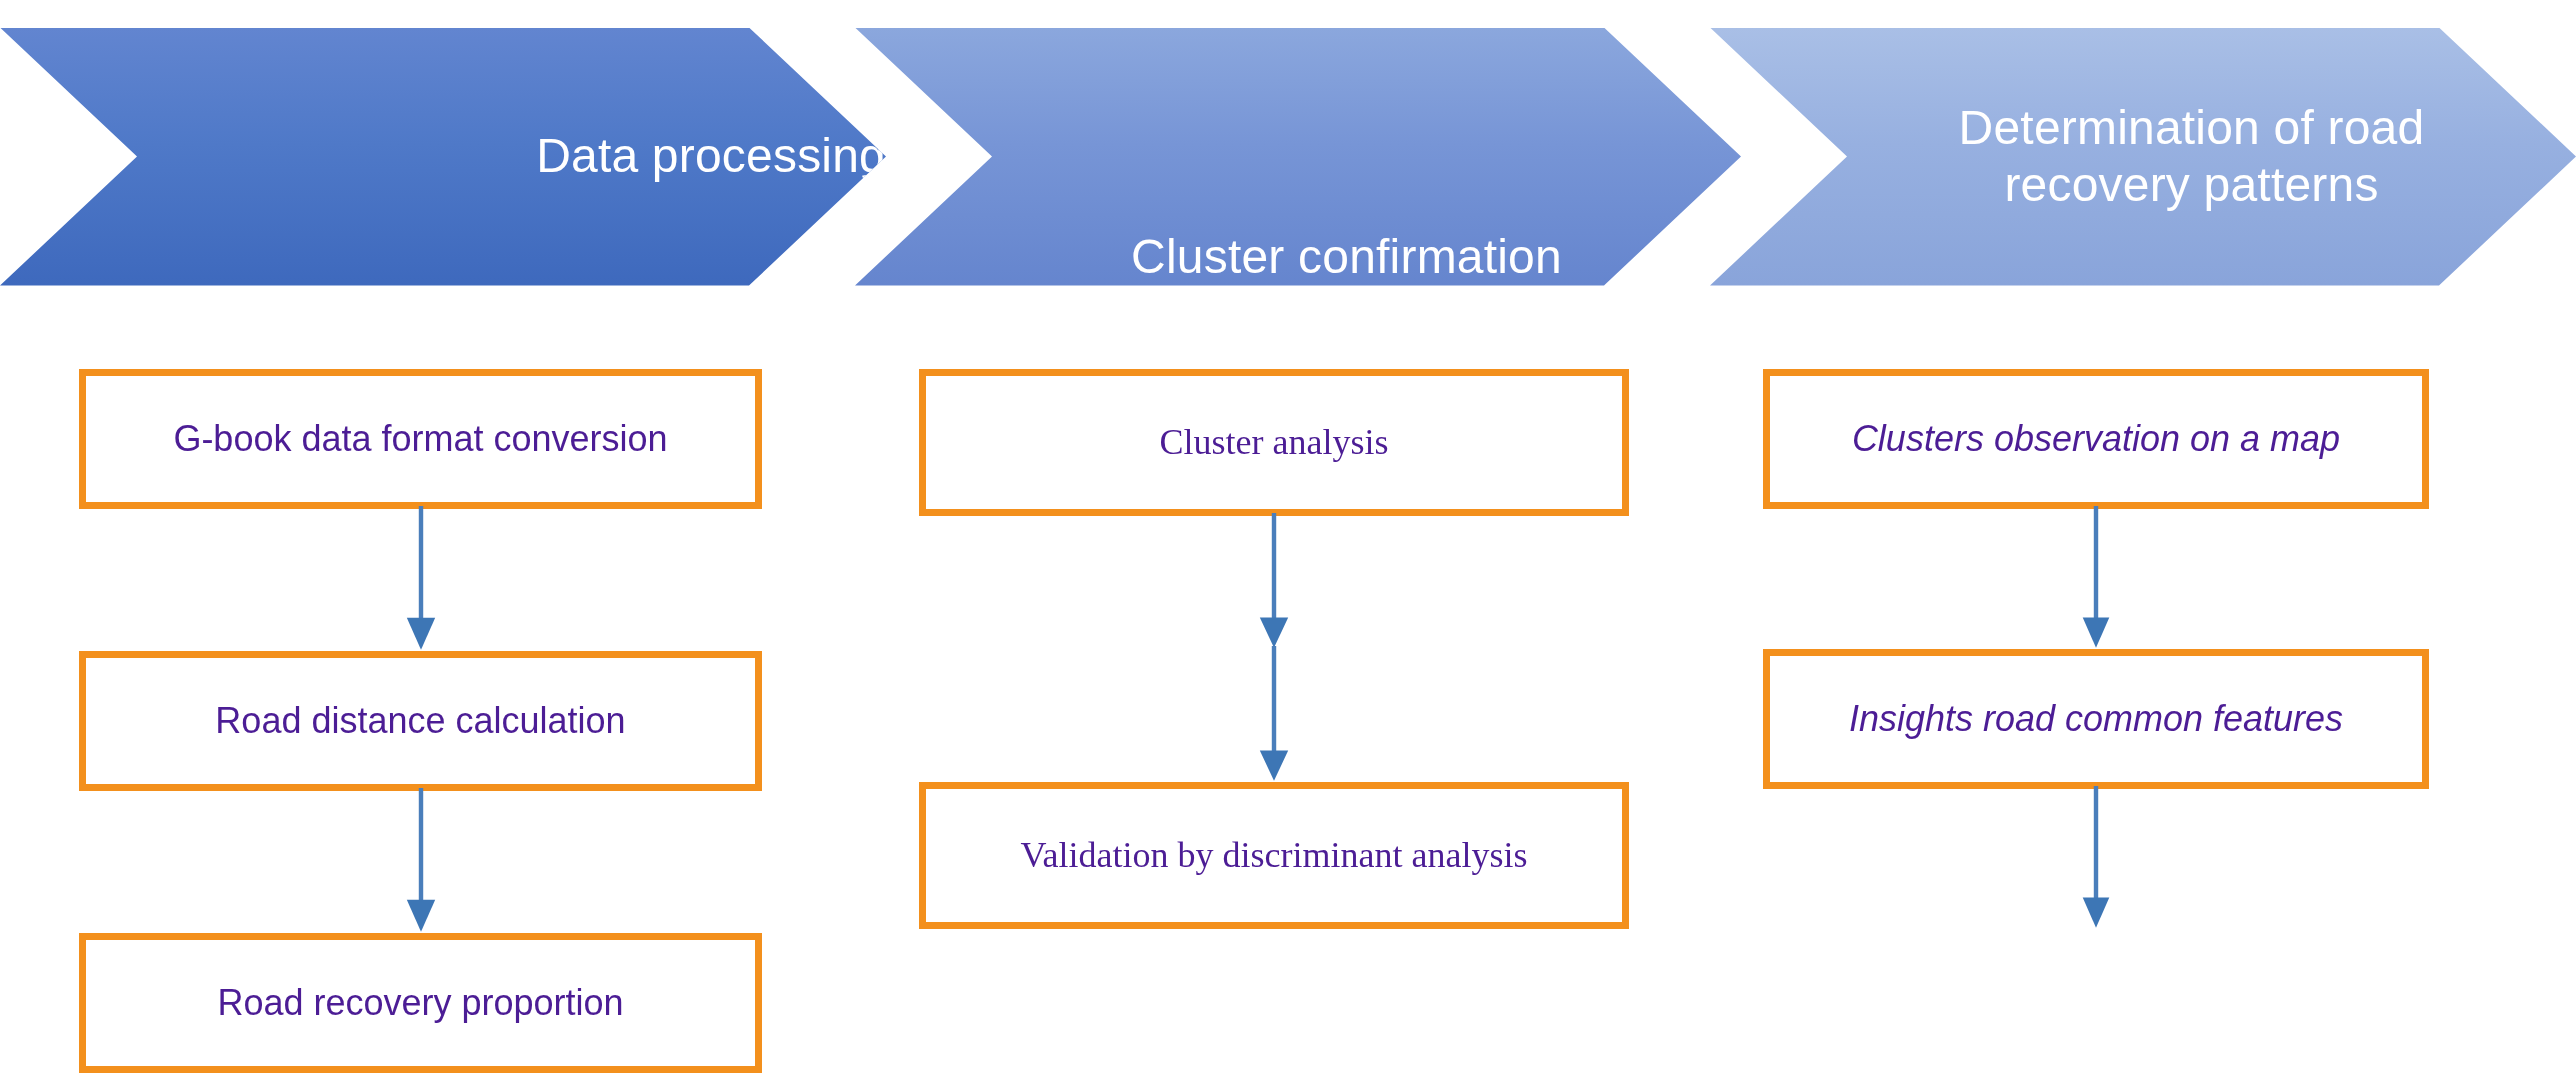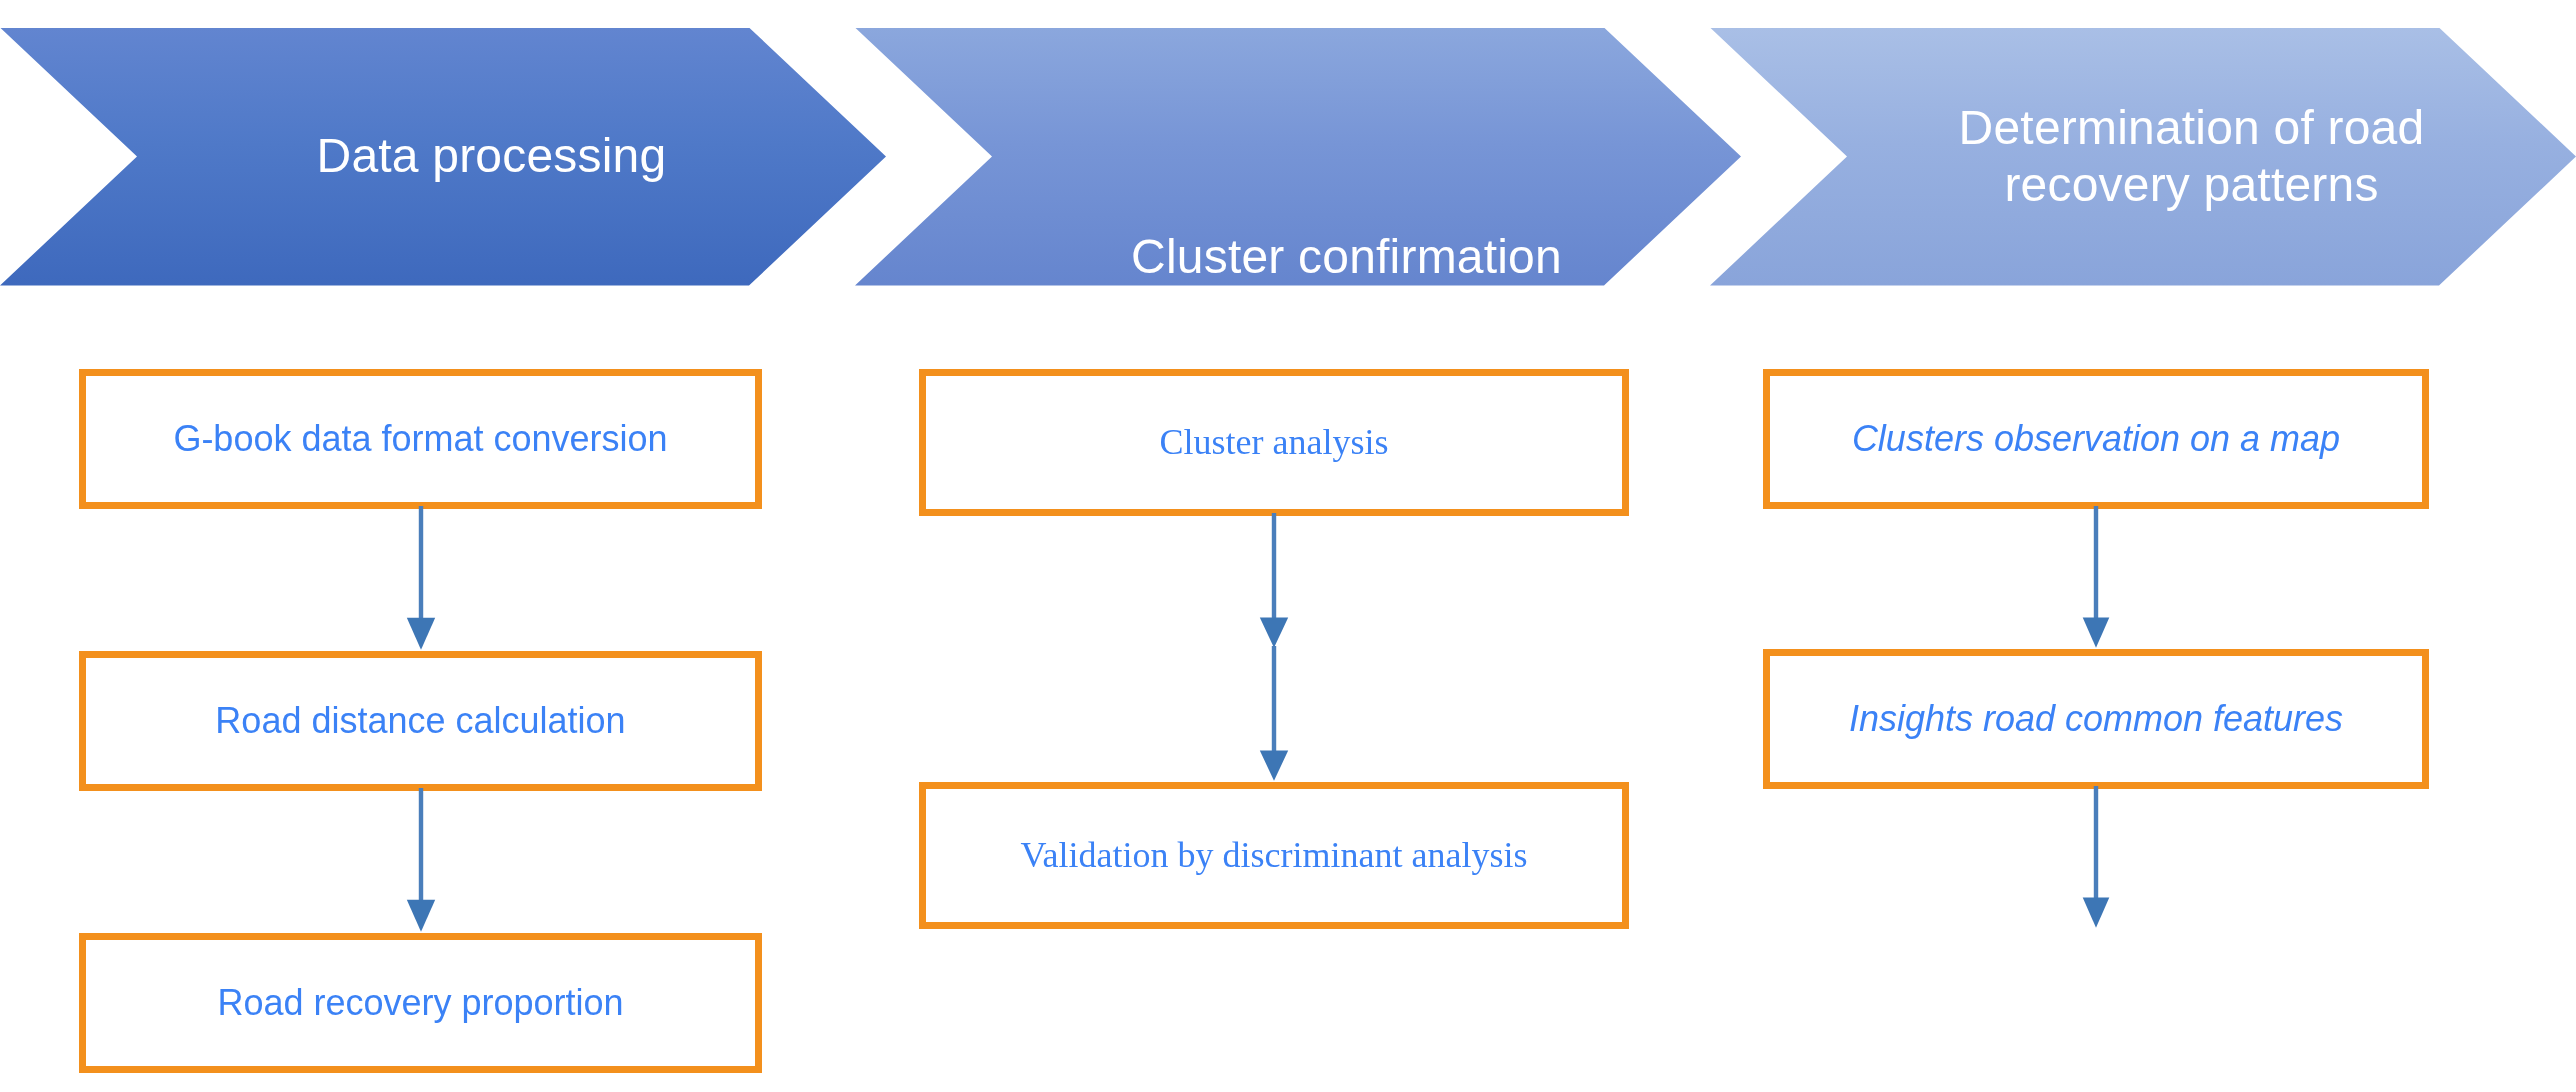--- a/index.html
+++ b/index.html
@@ -42,20 +42,21 @@
   }
 
   
   #chevron-1 {
     left: 0px;
     width: 886px;
     background: linear-gradient(180deg, #6285d0 0%, #4f79c8 45%, #3e69bd 100%);
     -webkit-clip-path: polygon(0 0, 749px 0, 886px 50%, 749px 100%, 0 100%, 137px 50%);
     clip-path: polygon(0 0, 749px 0, 886px 50%, 749px 100%, 0 100%, 137px 50%);
     padding-left: 97px;
+    justify-content: flex-end;
   }
   #chevron-2 {
     left: 855px;
     width: 886px;
     background: linear-gradient(180deg, #8ba7dd 0%, #7795d6 45%, #6585ce 100%);
     -webkit-clip-path: polygon(0 0, 749px 0, 886px 50%, 749px 100%, 0 100%, 137px 50%);
     clip-path: polygon(0 0, 749px 0, 886px 50%, 749px 100%, 0 100%, 137px 50%);
     padding-left: 97px;
     align-items: flex-end;
   }
@@ -91,21 +92,21 @@
     height: 140px;
     display: flex;
     align-items: center;
     justify-content: center;
     position: relative;
   }
   #column-2 .step-box { height: 147px; font-family: Liberation Serif, serif; }
   #column-3 .step-box { height: 140px; font-style: italic; }
 
   .step-label {
-    color: #3b82f6;
+    color: #4c1d95;
     font-size: 36px;
     line-height: 1.2;
     text-align: center;
     padding: 0 12.4px;
   }
 
   
   .connector {
     position: relative;
     height: 142px;

